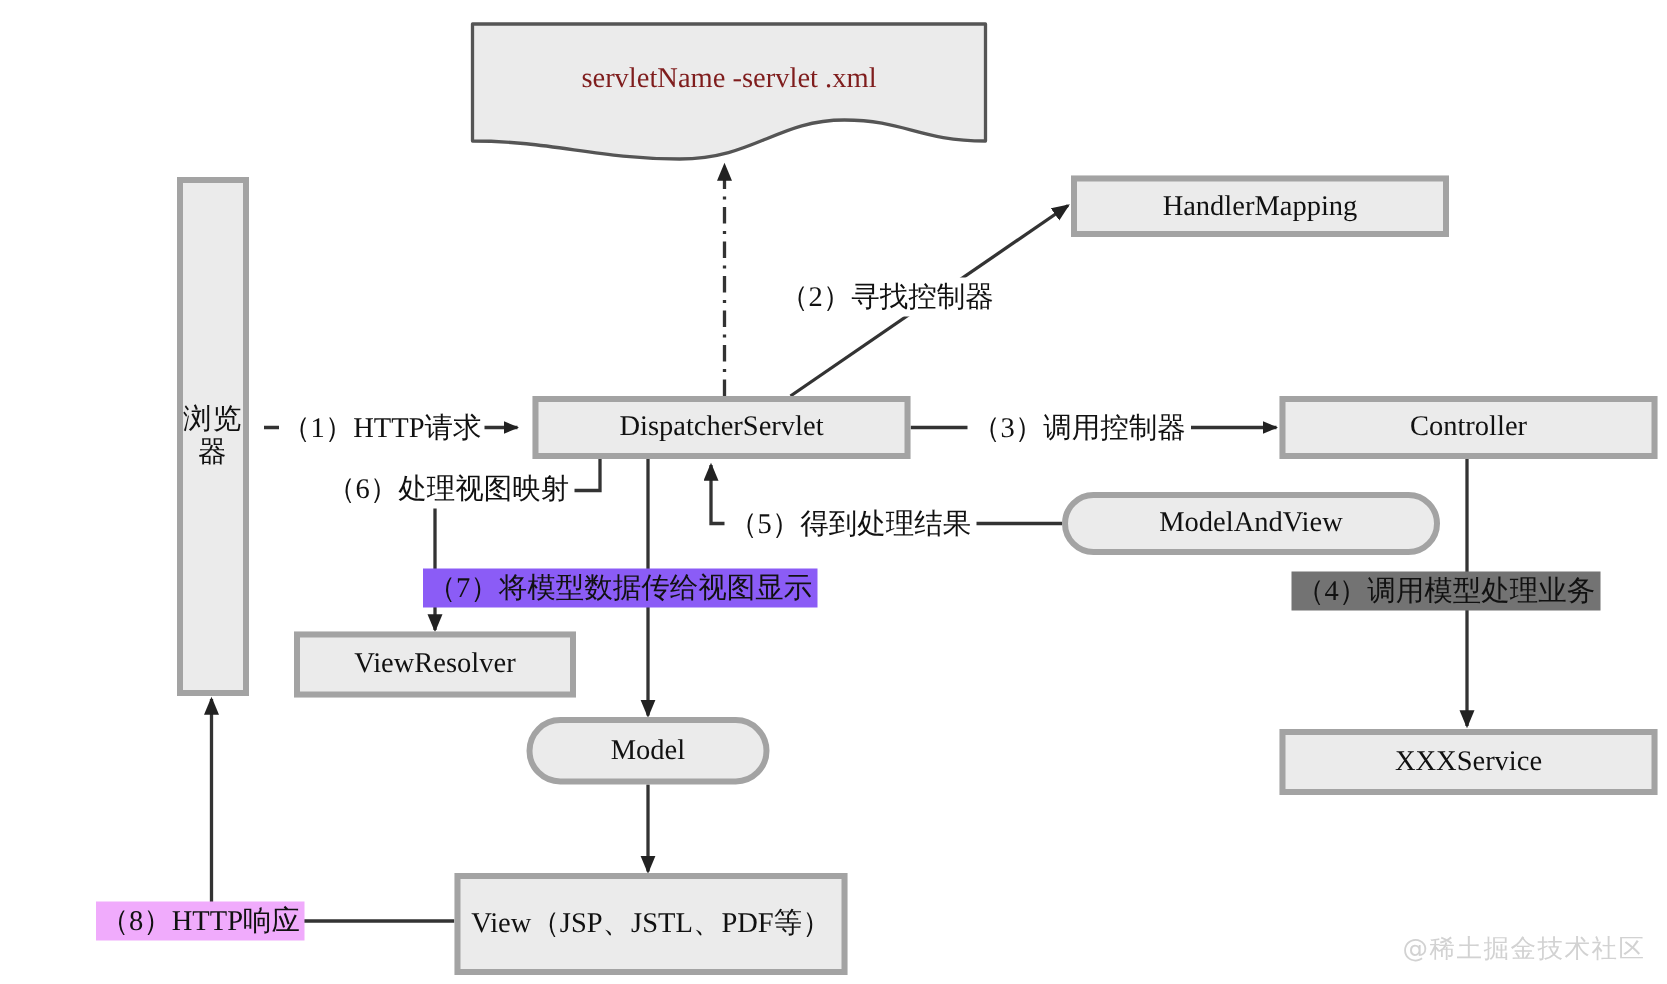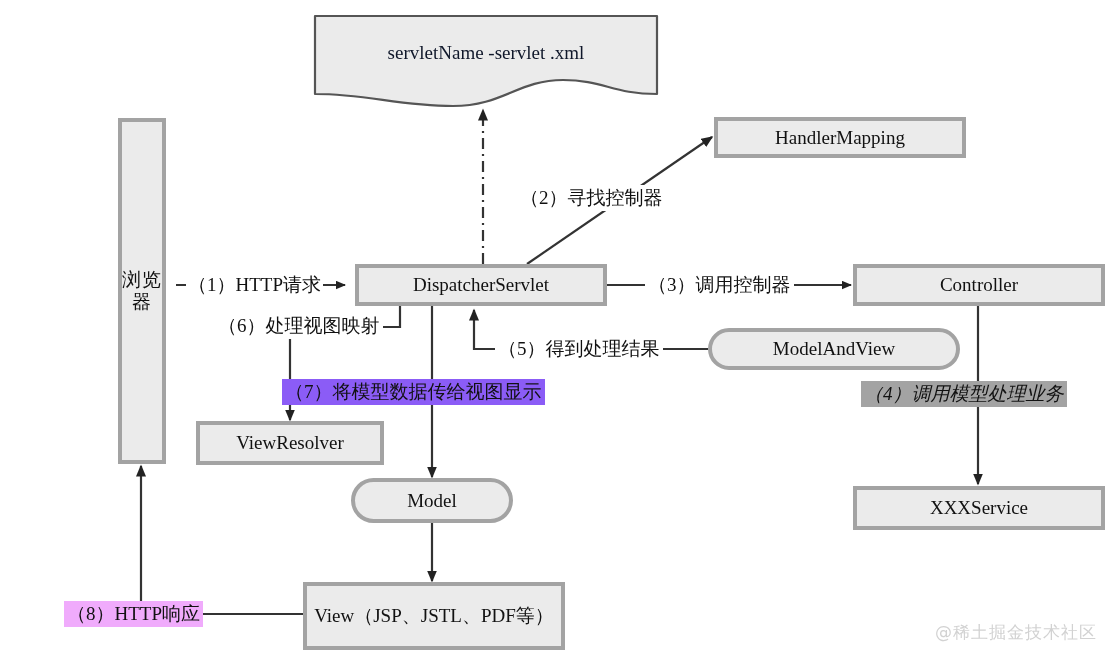--- a/index.html
+++ b/index.html
@@ -14,21 +14,21 @@
   .node.vert{flex-direction:column;line-height:1.18;letter-spacing:1px;}
 
   .label{position:absolute;color:#111;white-space:nowrap;
          font-family:"Liberation Serif","DejaVu Serif",serif;}
 
   
   #xmlDoc{position:absolute;left:313px;top:14px;width:346px;height:94px;}
   #xmlDoc .docsvg{position:absolute;left:0;top:0;}
   #xmlDoc .doctext{position:absolute;left:0;top:0;width:346px;height:78px;
        display:flex;align-items:center;justify-content:center;
-       font-size:19px;color:#0f172a;}
+       font-size:19px;color:#7f1d1d;}
 
   #watermark{position:absolute;right:14px;bottom:12px;color:#d2d2d2;font-size:17px;
        font-family:"DejaVu Sans","Liberation Sans",sans-serif;letter-spacing:1px;}
 </style>
 </head>
 <body>
 
 <div id="stage">
 
   <svg id="svglayer" viewBox="0 0 1111 656" xmlns="http://www.w3.org/2000/svg">
@@ -108,23 +108,23 @@
     <span>View（JSP、JSTL、</span>
     <span>PDF等）</span>
   </div>
 
   <div class="label" style="left:186px;top:272px;font-size:19px;background:#fff;padding:0 2px;text-align:center;">（1）HTTP请求</div>
 
   <div class="label" style="left:517px;top:185px;font-size:19px;background:#fff;padding:0 3px;">（2）寻找控制器</div>
 
   <div class="label" style="left:645px;top:272px;font-size:19px;background:#fff;padding:0 3px;">（3）调用控制器</div>
 
-  <div class="label" style="left:861px;top:381px;font-size:19px;background:#a3a3a3;padding:0 3px;font-style:italic;">（4）调用模型处理业务</div>
+  <div class="label" style="left:861px;top:381px;font-size:19px;background:#737373;padding:0 3px;">（4）调用模型处理业务</div>
 
-  <div class="label" style="left:483px;top:336px;font-size:19px;background:#fff;padding:0 3px;margin-left:12px;">（5）得到处理结果</div>
+  <div class="label" style="left:483px;top:336px;font-size:19px;background:#fff;padding:0 3px;">（5）得到处理结果</div>
 
   <div class="label" style="left:215px;top:313px;font-size:19px;background:#fff;padding:0 3px;">（6）处理视图映射</div>
 
   <div class="label" style="left:282px;top:379px;font-size:19px;background:#8b5cf6;padding:0 3px;">（7）将模型数据传给视图显示</div>
 
   <div class="label" style="left:64px;top:601px;font-size:19px;background:#f0abfc;padding:0 3px;">（8）HTTP响应</div>
 
   <div id="watermark">@稀土掘金技术社区</div>
 
 </div>

